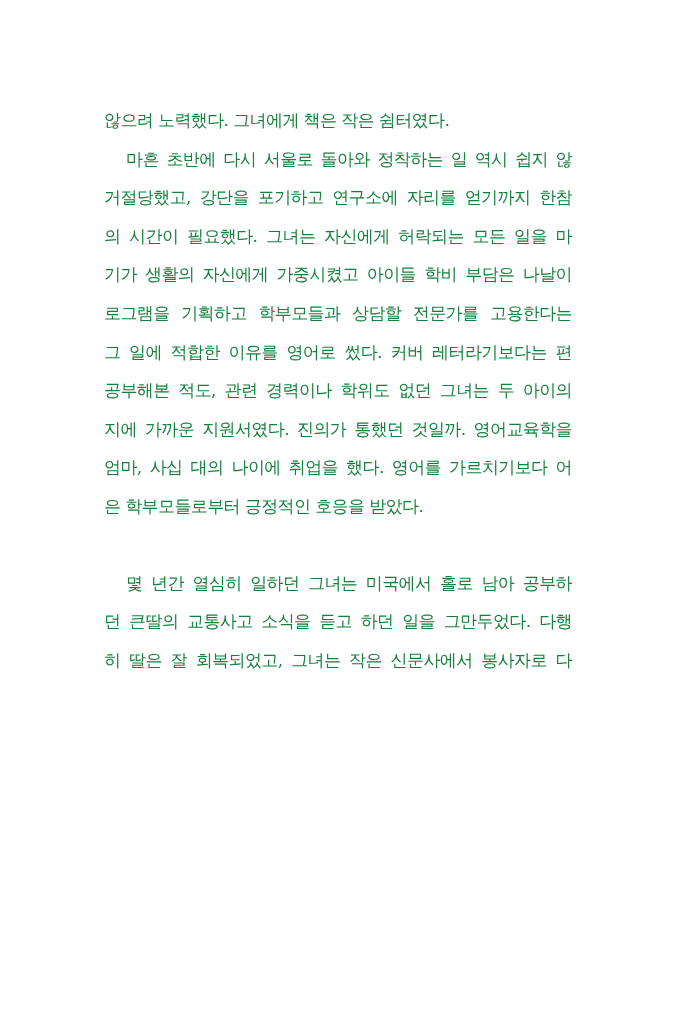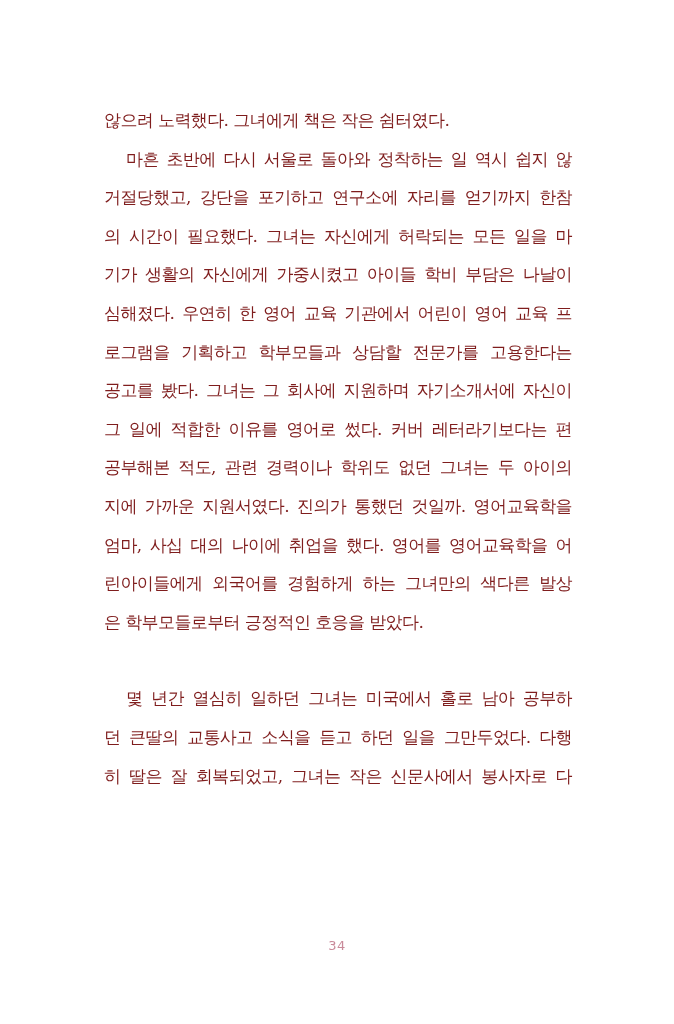--- a/index.html
+++ b/index.html
@@ -4,21 +4,21 @@
 <style>
   html, body { margin: 0; padding: 0; background: #ffffff; }
   body { width: 674px; height: 1024px; position: relative; overflow: hidden; }
   .page {
     position: absolute; left: 0; top: 0; width: 674px; height: 1024px;
     background: #ffffff;
   }
   .text-block {
     position: absolute; left: 104px; top: 105px; width: 468px;
     font-family: "DejaVu Serif", "Liberation Serif", serif;
-    font-size: 17px; color: #7f1d1d; letter-spacing: -0.6px;
+    font-size: 17px; color: #15803d; letter-spacing: -0.6px;
   }
   .line {
     height: 38.6px; line-height: 30px; white-space: nowrap;
     text-align: justify; text-align-last: justify;
     display: block;
   }
   .line.last { text-align-last: left; }
   .line.indent { padding-left: 22px; }
   .para-gap { height: 38px; }
   .page-number {
@@ -36,33 +36,29 @@
 
     <div>
       <span class="line last">않으려 노력했다. 그녀에게 책은 작은 쉼터였다.</span>
     </div>
 
     <div>
       <span class="line indent">마흔 초반에 다시 서울로 돌아와 정착하는 일 역시 쉽지 않</span>
       <span class="line">거절당했고, 강단을 포기하고 연구소에 자리를 얻기까지 한참</span>
       <span class="line">의 시간이 필요했다. 그녀는 자신에게 허락되는 모든 일을 마</span>
       <span class="line">기가 생활의 자신에게 가중시켰고 아이들 학비 부담은 나날이</span>
-      <span class="line">심해졌다. 우연히 한 영어 교육 기관에서 어린이 영어 교육 프</span>
       <span class="line">로그램을 기획하고 학부모들과 상담할 전문가를 고용한다는</span>
-      <span class="line">공고를 봤다. 그녀는 그 회사에 지원하며 자기소개서에 자신이</span>
       <span class="line">그 일에 적합한 이유를 영어로 썼다. 커버 레터라기보다는 편</span>
       <span class="line">공부해본 적도, 관련 경력이나 학위도 없던 그녀는 두 아이의</span>
       <span class="line">지에 가까운 지원서였다. 진의가 통했던 것일까. 영어교육학을</span>
-      <span class="line">엄마, 사십 대의 나이에 취업을 했다. 영어를 영어교육학을 어</span>
-      <span class="line">린아이들에게 외국어를 경험하게 하는 그녀만의 색다른 발상</span>
+      <span class="line">엄마, 사십 대의 나이에 취업을 했다. 영어를 가르치기보다 어</span>
       <span class="line last">은 학부모들로부터 긍정적인 호응을 받았다.</span>
     </div>
     <div class="para-gap"></div>
 
     <div>
       <span class="line indent">몇 년간 열심히 일하던 그녀는 미국에서 홀로 남아 공부하</span>
       <span class="line">던 큰딸의 교통사고 소식을 듣고 하던 일을 그만두었다. 다행</span>
       <span class="line">히 딸은 잘 회복되었고, 그녀는 작은 신문사에서 봉사자로 다</span>
     </div>
   </div>
 
-  <div class="page-number">34</div>
 </div>
 
 </body></html>

